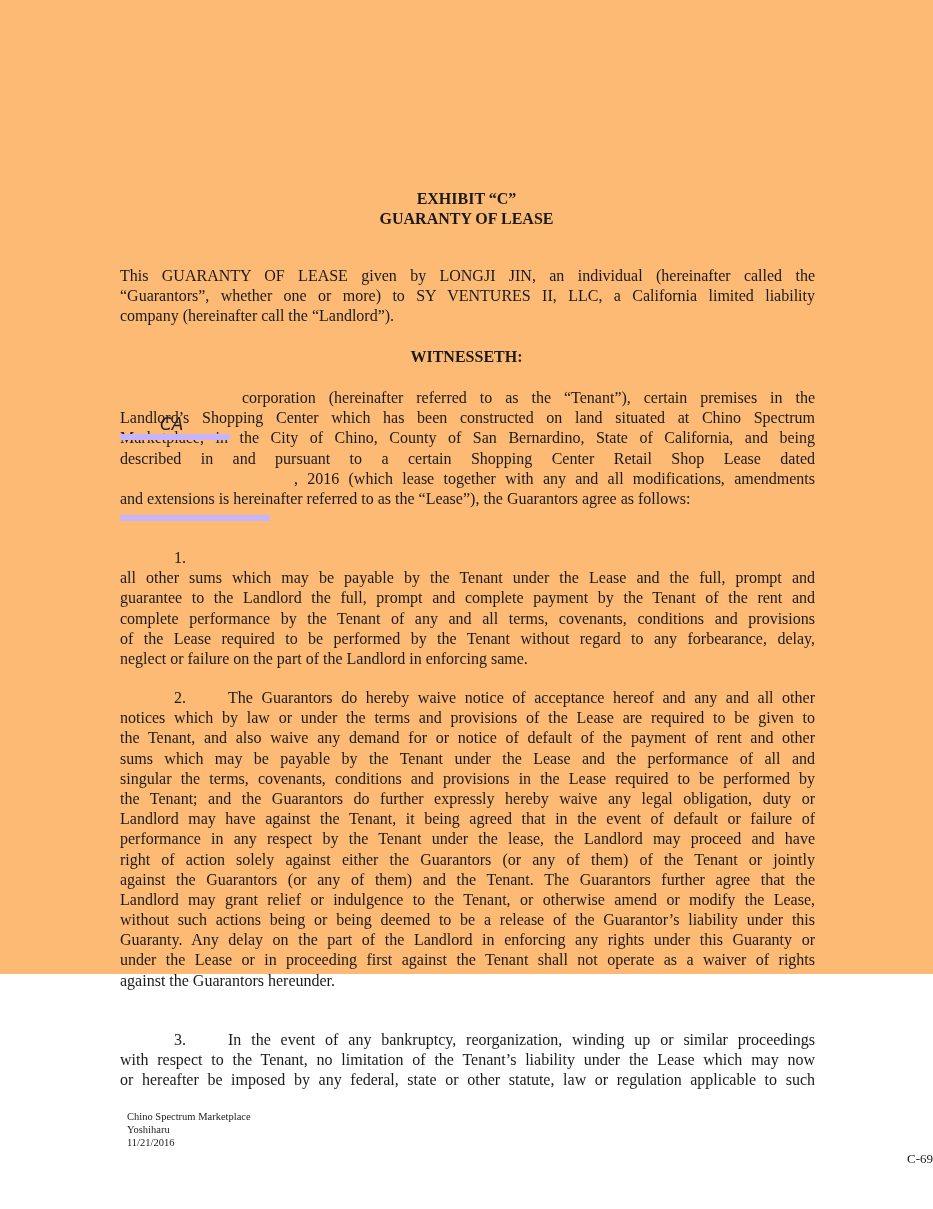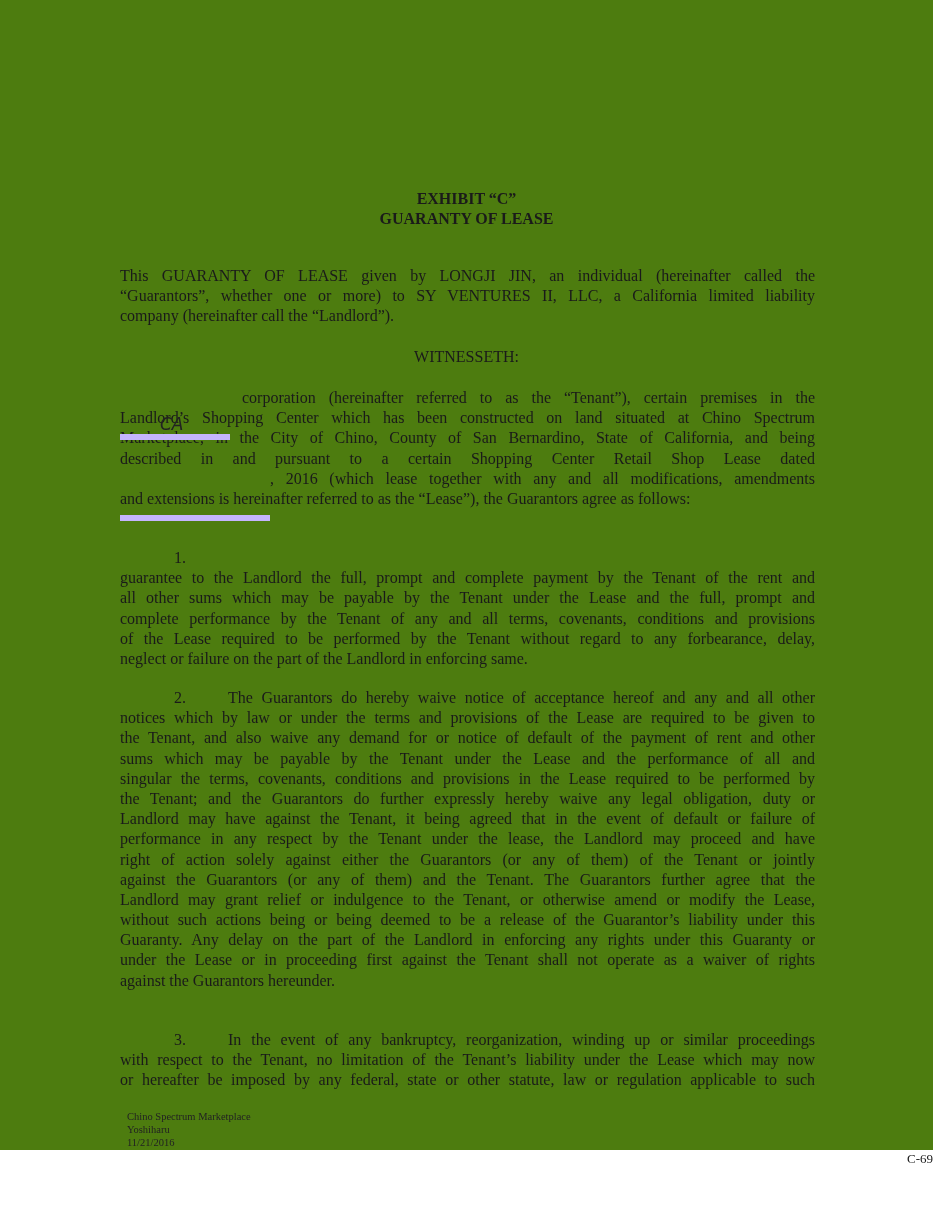--- a/index.html
+++ b/index.html
@@ -1,25 +1,25 @@
 <!DOCTYPE html>
 <html><head>
 <meta charset="utf-8">
 <style>
   html, body { margin: 0; padding: 0; background: #ffffff; }
   body { width: 933px; height: 1209px; position: relative; overflow: hidden;
          font-family: "Liberation Serif", serif; color: #1a1a1a; }
-  .page { position: absolute; left: 0; top: 0; width: 933px; height: 1150px; background: #4d7c0f; }
+  .page { position: absolute; left: 0; top: 0; width: 933px; height: 974px; background: #fdba74; }
   .title { position: absolute; left: 0; width: 933px; text-align: center; font-weight: bold; font-size: 16px; }
   .t1 { top: 190px; }
   .t2 { top: 210px; }
   .para { position: absolute; left: 120px; width: 695px; font-size: 16px; line-height: 20.2px; text-align: justify; }
   .line { display: block; text-align: justify; text-align-last: justify; white-space: nowrap; height: 20.2px; }
   .line.last { text-align-last: left; }
-  .center { position: absolute; left: 0; width: 933px; text-align: center; font-size: 16px; }
+  .center { position: absolute; left: 0; width: 933px; text-align: center; font-size: 16px; font-weight: bold; }
   .blank { display: inline-block; border-bottom: 6px solid #c4b5fd; vertical-align: baseline; height: 14px; position: relative; margin-top: 32px; }
   .handwriting { position: absolute; left: 40px; top: -6px; font-family: "DejaVu Sans", sans-serif; font-size: 17px; font-style: italic; color: #222; }
   .footer { position: absolute; left: 118px; top: 1110px; font-size: 10.5px; line-height: 13px; color: #222; margin-left: 9px; }
   .pagenum { position: absolute; left: 0; width: 933px; top: 1151px; text-align: right; font-size: 13px; }
 </style>
 </head>
 <body>
 
 <div class="page">
 
@@ -37,33 +37,33 @@
   <div class="para" style="top:388px;">
     <span class="line" style="display:flex; justify-content:space-between; text-align-last:auto;">
       <span class="blank" style="width:110px;">
         <span class="handwriting">CA</span>
       </span>
       <span style="flex:1; margin-left:12px; text-align:justify; text-align-last:justify;">corporation (hereinafter referred to as the “Tenant”), certain premises in the</span>
     </span>
     <span class="line">Landlord’s Shopping Center which has been constructed on land situated at Chino Spectrum</span>
     <span class="line">Marketplace, in the City of Chino, County of San Bernardino, State of California, and being</span>
     <span class="line">described in and pursuant to a certain Shopping Center Retail Shop Lease dated</span>
-    <span class="line" style="display:flex; text-align-last:auto;">
+    <span class="line" style="display:flex; text-align-last:auto;gap:24px;">
       <span class="blank" style="width:150px;"></span>
       <span style="flex:1; text-align:justify; text-align-last:justify;">, 2016 (which lease together with any and all modifications, amendments</span>
     </span>
     <span class="line last">and extensions is hereinafter referred to as the “Lease”), the Guarantors agree as follows:</span>
   </div>
 
   <div class="para" style="top:548px;">
     <span class="line" style="display:flex; text-align-last:auto;">
       <span style="padding-left:54px; width:34px;">1.</span>
     </span>
+    <span class="line">all other sums which may be payable by the Tenant under the Lease and the full, prompt and</span>
     <span class="line">guarantee to the Landlord  the full, prompt and complete payment by the Tenant of the rent and</span>
-    <span class="line">all other sums which may be payable by the Tenant under the Lease and the full, prompt and</span>
     <span class="line">complete performance by the Tenant of any and all terms, covenants, conditions and provisions</span>
     <span class="line">of the Lease required to be performed by the Tenant without regard to any forbearance, delay,</span>
     <span class="line last">neglect or failure on the part of the Landlord in enforcing same.</span>
   </div>
 
   <div class="para" style="top:688px;">
     <span class="line" style="display:flex; text-align-last:auto;">
       <span style="padding-left:54px; width:54px;">2.</span>
       <span style="flex:1; text-align:justify; text-align-last:justify;">The Guarantors do hereby waive notice of acceptance hereof and any and all other</span>
     </span>

